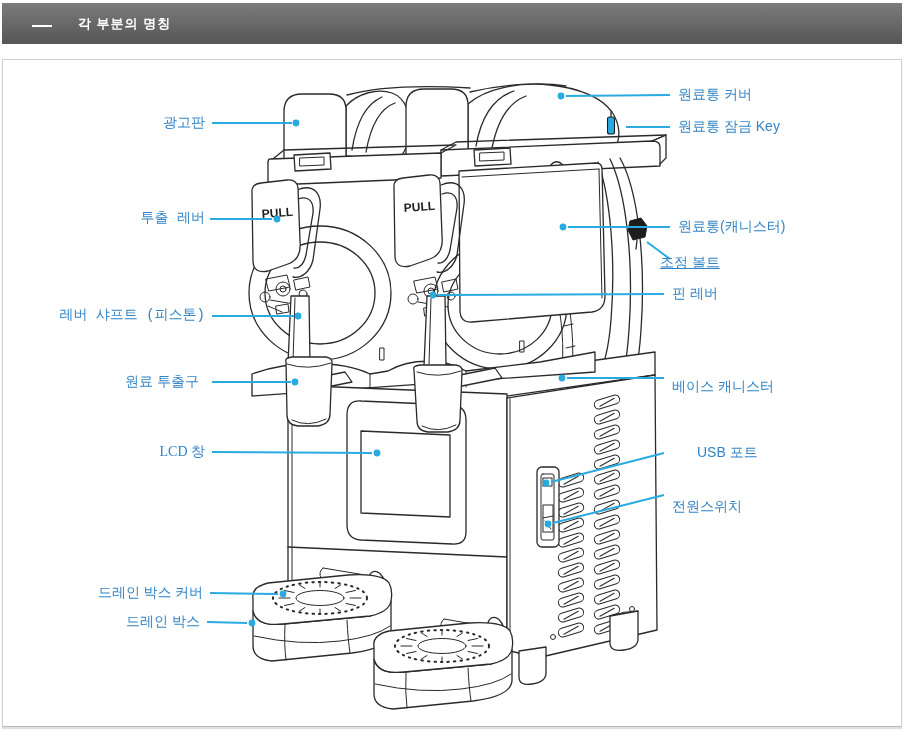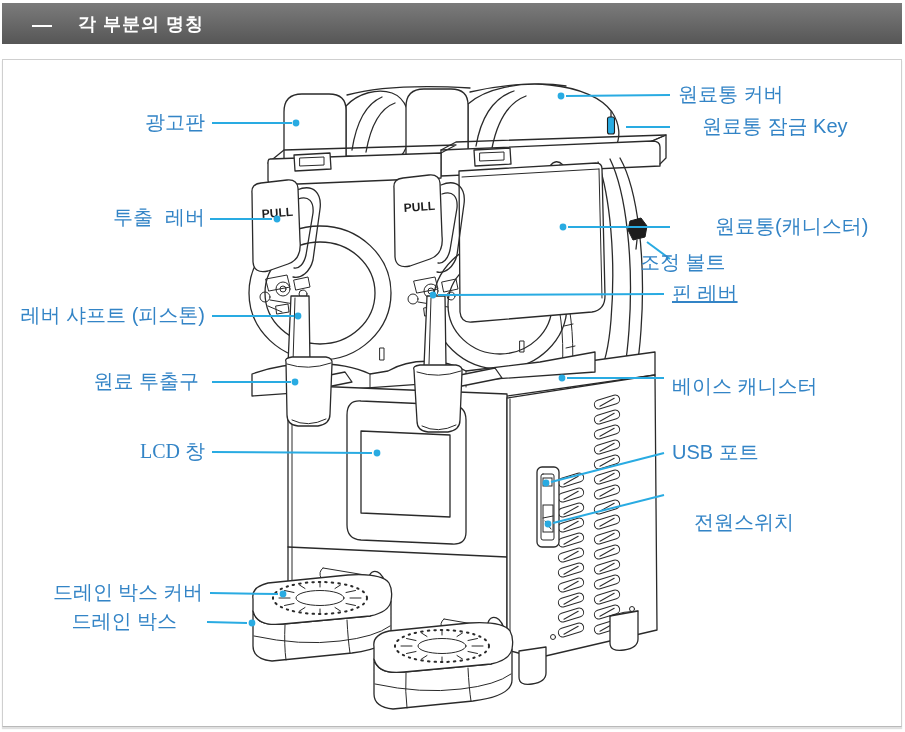--- a/index.html
+++ b/index.html
@@ -7,26 +7,26 @@
     --line-color:#29abe2;
     --stroke:#2a2a2a;
   }
   html,body{margin:0;padding:0;background:#fff;}
   .stage{position:relative;width:905px;height:732px;background:#fff;overflow:hidden;
          font-family:"Liberation Sans","DejaVu Sans",sans-serif;}
   .header{position:absolute;left:2px;right:3px;top:3px;height:41px;
           background:linear-gradient(#7b7b7b,#565656);
           display:flex;align-items:center;color:#fff;}
   .header .dash{font-weight:bold;font-size:20px;margin-left:30px;line-height:1;}
-  .header .title{font-weight:bold;font-size:18px;margin-left:26px;letter-spacing:1px;}
+  .header .title{font-weight:bold;font-size:13px;margin-left:26px;letter-spacing:1px;}
   .panel{position:absolute;left:2px;top:59px;width:898px;height:666px;
          background:#fff;border:1px solid #cfcfcf;border-bottom-color:#b9b9b9;
          box-shadow:0 2px 1px rgba(0,0,0,0.12);}
   svg.draw{position:absolute;left:0;top:0;width:905px;height:732px;pointer-events:none;}
-  .lbl{position:absolute;font-size:20px;line-height:21px;color:var(--label-color);
+  .lbl{position:absolute;font-size:14px;line-height:21px;color:var(--label-color);
        white-space:nowrap;}
   .lbl.left{text-align:right;}
   
   .mk{stroke:var(--stroke);stroke-width:1.3;fill:none;stroke-linecap:round;stroke-linejoin:round;}
   .mkf{stroke:var(--stroke);stroke-width:1.3;fill:#fff;stroke-linecap:round;stroke-linejoin:round;}
   .mkt{stroke:var(--stroke);stroke-width:1;fill:none;stroke-linecap:round;}
   .dk{fill:#1d1d1d;stroke:#1d1d1d;}
   .leader{stroke:var(--line-color);stroke-width:2;fill:none;}
   .ldot{fill:var(--line-color);stroke:none;}
   .pull{font-family:"Liberation Sans","DejaVu Sans",sans-serif;font-size:12px;font-weight:bold;
@@ -277,28 +277,28 @@
         <circle class="ldot" cx="562" cy="378" r="3.4"></circle>
       <path class="leader" d="M664,453 L551,482"></path>
         <circle class="ldot" cx="546" cy="483" r="3.4"></circle>
       <path class="leader" d="M664,495 L553,523"></path>
         <circle class="ldot" cx="548" cy="524" r="3.4"></circle>
     </g>
   </svg>
 
   <div class="lbl left" style="right:700px;top:112px;">광고판</div>
   <div class="lbl left" style="right:700px;top:208px;font-family:Liberation Mono, monospace;">투출 레버</div>
-  <div class="lbl left" style="right:700px;top:305px;">레버 샤프트 (피스톤)</div>
+  <div class="lbl left" style="right:700px;top:305px;font-family:Liberation Mono, monospace;">레버 샤프트 (피스톤)</div>
   <div class="lbl left" style="right:706px;top:371px;">원료 투출구</div>
   <div class="lbl left" style="right:700px;top:441px;font-family:Liberation Serif, serif;">LCD 창</div>
   <div class="lbl left" style="right:702px;top:582px;font-family:Liberation Serif, serif;">드레인 박스 커버</div>
-  <div class="lbl left" style="right:728px;top:611px;">드레인 박스</div>
+  <div class="lbl left" style="right:705px;top:611px;">드레인 박스</div>
 
   <div class="lbl right" style="left:678px;top:84px;">원료통 커버</div>
-  <div class="lbl right" style="left:678px;top:116px;margin-left:24px;">원료통 잠금 Key</div>
-  <div class="lbl right" style="left:678px;top:216px;margin-left:37px;">원료통(캐니스터)</div>
-  <div class="lbl right" style="left:640px;top:252px;">조정 볼트</div>
-  <div class="lbl right" style="left:672px;top:283px;text-decoration:underline;">핀 레버</div>
+  <div class="lbl right" style="left:678px;top:116px;">원료통 잠금 Key</div>
+  <div class="lbl right" style="left:678px;top:216px;">원료통(캐니스터)</div>
+  <div class="lbl right" style="left:660px;top:252px;text-decoration:underline;">조정 볼트</div>
+  <div class="lbl right" style="left:672px;top:283px;">핀 레버</div>
   <div class="lbl right" style="left:672px;top:376px;">베이스 캐니스터</div>
-  <div class="lbl right" style="left:672px;top:442px;">USB 포트</div>
-  <div class="lbl right" style="left:672px;top:512px;margin-left:22px;">전원스위치</div>
+  <div class="lbl right" style="left:697px;top:442px;">USB 포트</div>
+  <div class="lbl right" style="left:672px;top:496px;">전원스위치</div>
 
 </div>
 
 </body></html>

